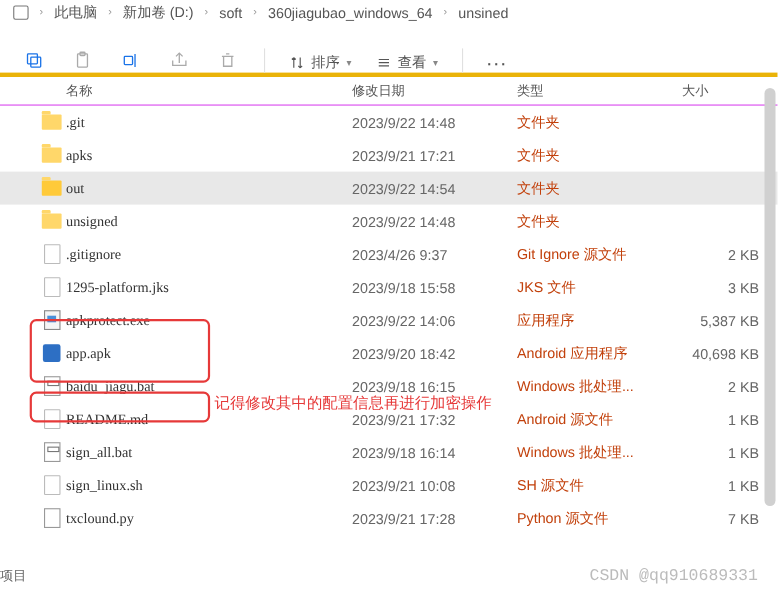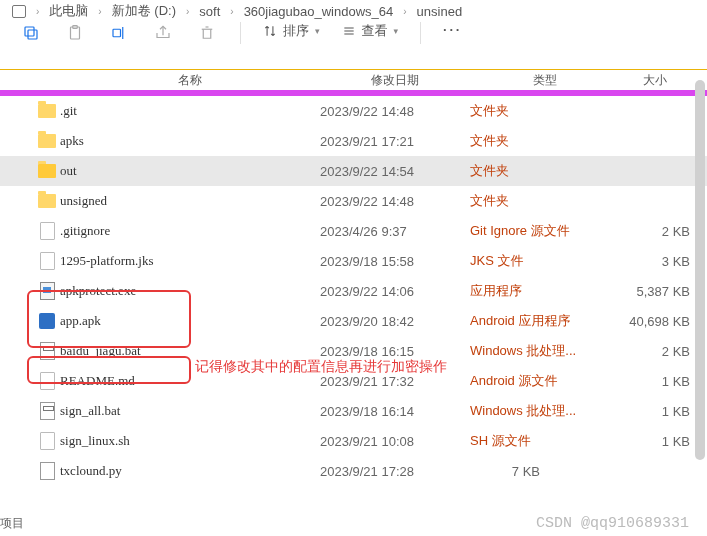--- a/index.html
+++ b/index.html
@@ -2,29 +2,29 @@
 <html><head>
 <meta charset="utf-8">
 <style>
   * { box-sizing: border-box; margin: 0; padding: 0; font-family: "Microsoft YaHei", Arial, sans-serif; }
   body { width: 707px; height: 536px; background: #fff; font-size: 13px; color: #333; position: relative; overflow: hidden; }
   
   .breadcrumb { display: flex; align-items: center; height: 22px; padding: 0 12px; gap: 10px; color: #555; font-size: 13px; }
   .breadcrumb .sep { color: #999; font-size: 10px; }
   .bc-home { width: 14px; height: 13px; border: 1px solid #777; border-radius: 2px; }
   
-  .toolbar { display: flex; align-items: flex-start; height: 48px; padding: 0 20px; gap: 22px; border-bottom: 1px solid #eab308; }
+  .toolbar { display: flex; align-items: flex-end; height: 48px; padding: 0 20px; gap: 22px; border-bottom: 4px solid #eab308; }
   .tb-icon { width: 22px; height: 22px; display: flex; align-items: center; justify-content: center; color: #1a73e8; cursor: pointer; }
   .tb-icon.gray { color: #aaa; }
   .tb-btn { display: flex; align-items: center; gap: 6px; color: #555; cursor: pointer; font-size: 13px; }
   .tb-btn .chev { font-size: 9px; color: #888; }
   .tb-divider { width: 1px; height: 22px; background: #e0e0e0; }
   .tb-dots { color: #555; letter-spacing: 2px; font-weight: bold; cursor: pointer; }
   
-  .columns { display: flex; align-items: center; height: 26px; padding-left: 60px; border-bottom: 6px solid #d946ef; color: #555; font-size: 12px; background: #fff; text-align: center; }
+  .columns { display: flex; align-items: center; height: 26px; padding-left: 60px; border-bottom: 1px solid #d946ef; color: #555; font-size: 12px; background: #fff; }
   .col-name { width: 260px; }
   .col-date { width: 150px; }
   .col-type { width: 150px; }
   .col-size { width: 70px; }
   
   .files { }
   .row { display: flex; align-items: center; height: 30px; padding-left: 34px; }
   .row.selected { background: #e8e8e8; }
   .icon-cell { width: 26px; display: flex; align-items: center; justify-content: center; }
   .name-cell { width: 260px; white-space: nowrap; overflow: hidden; text-overflow: ellipsis; font-family: Liberation Serif, serif; }
@@ -238,20 +238,21 @@
       <span class="date-cell">2023/9/21 10:08</span>
       <span class="type-cell">SH 源文件</span>
       <span class="size-cell">1 KB</span>
     </div>
     <div class="row">
       <span class="icon-cell">
         <span class="py-ico"></span>
       </span>
       <span class="name-cell">txclound.py</span>
       <span class="date-cell">2023/9/21 17:28</span>
+      <span class="type-cell">Python 源文件</span>
       <span class="size-cell">7 KB</span>
     </div>
   </div>
 
 <div class="box-red box1"></div>
 <div class="box-red box2"></div>
 <div class="annot">记得修改其中的配置信息再进行加密操作</div>
 
 <div class="scrollbar">
   <div class="scrollbar-thumb"></div>

